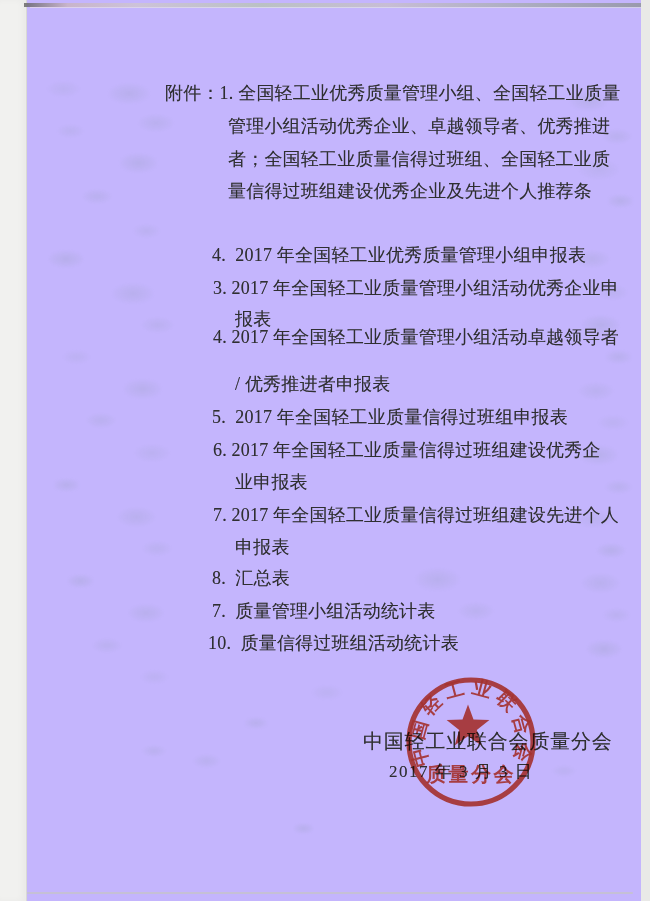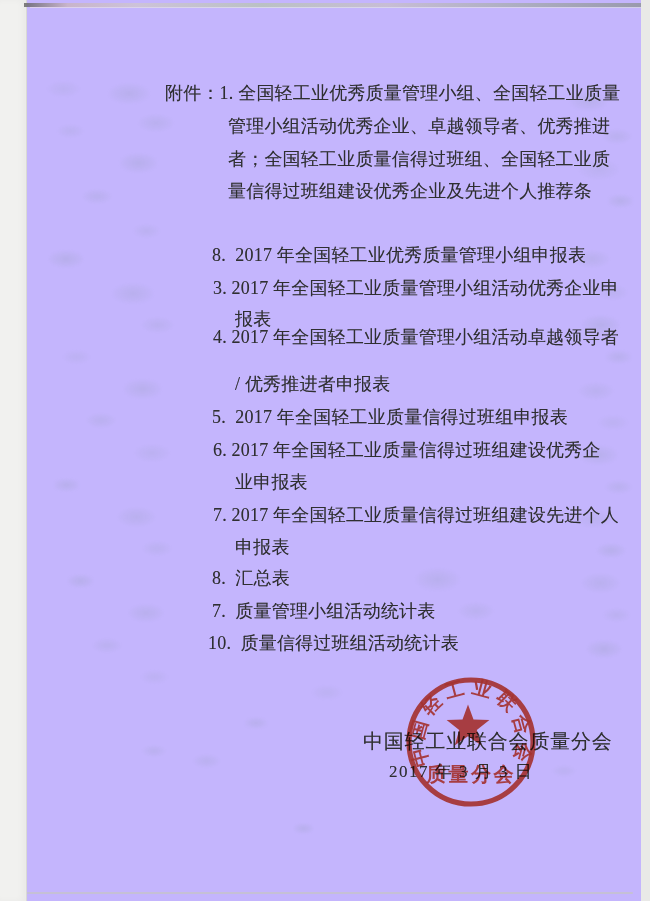--- a/index.html
+++ b/index.html
@@ -121,21 +121,21 @@
       <div class="smudge" style="left: 552px; top: 764.667px; width: 24px; height: 12px; opacity: 0.38;"></div>
       <div class="smudge" style="left: 293px; top: 823.333px; width: 21px; height: 10.5px; opacity: 0.55;"></div>
       <div class="smudge" style="left: 142px; top: 744.667px; width: 24px; height: 12px; opacity: 0.47;"></div>
       <div class="smudge" style="left: 343px; top: 634px; width: 27px; height: 13.5px; opacity: 0.4;"></div>
     </div>
 
   <div class="ln" style="left:165px;top:80px">附件：1. 全国轻工业优秀质量管理小组、全国轻工业质量</div>
   <div class="ln" style="left:228px;top:146px">者；全国轻工业质量信得过班组、全国轻工业质</div>
   <div class="ln" style="left:228px;top:113px">管理小组活动优秀企业、卓越领导者、优秀推进</div>
   <div class="ln" style="left:228px;top:178px">量信得过班组建设优秀企业及先进个人推荐条</div>
-  <div class="ln" style="left:212px;top:242px">8.  2017 年全国轻工业优秀质量管理小组申报表</div>
+  <div class="ln" style="left:212px;top:242px">4.  2017 年全国轻工业优秀质量管理小组申报表</div>
   <div class="ln" style="left:213px;top:275px">3. 2017 年全国轻工业质量管理小组活动优秀企业申</div>
   <div class="ln" style="left:235px;top:306px">报表</div>
   <div class="ln" style="left:213px;top:324px">4. 2017 年全国轻工业质量管理小组活动卓越领导者</div>
   <div class="ln" style="left:235px;top:371px">/ 优秀推进者申报表</div>
   <div class="ln" style="left:212px;top:404px">5.  2017 年全国轻工业质量信得过班组申报表</div>
   <div class="ln" style="left:213px;top:437px">6. 2017 年全国轻工业质量信得过班组建设优秀企</div>
   <div class="ln" style="left:235px;top:469px">业申报表</div>
   <div class="ln" style="left:213px;top:502px">7. 2017 年全国轻工业质量信得过班组建设先进个人</div>
   <div class="ln" style="left:235px;top:534px">申报表</div>
   <div class="ln" style="left:212px;top:565px">8.  汇总表</div>

